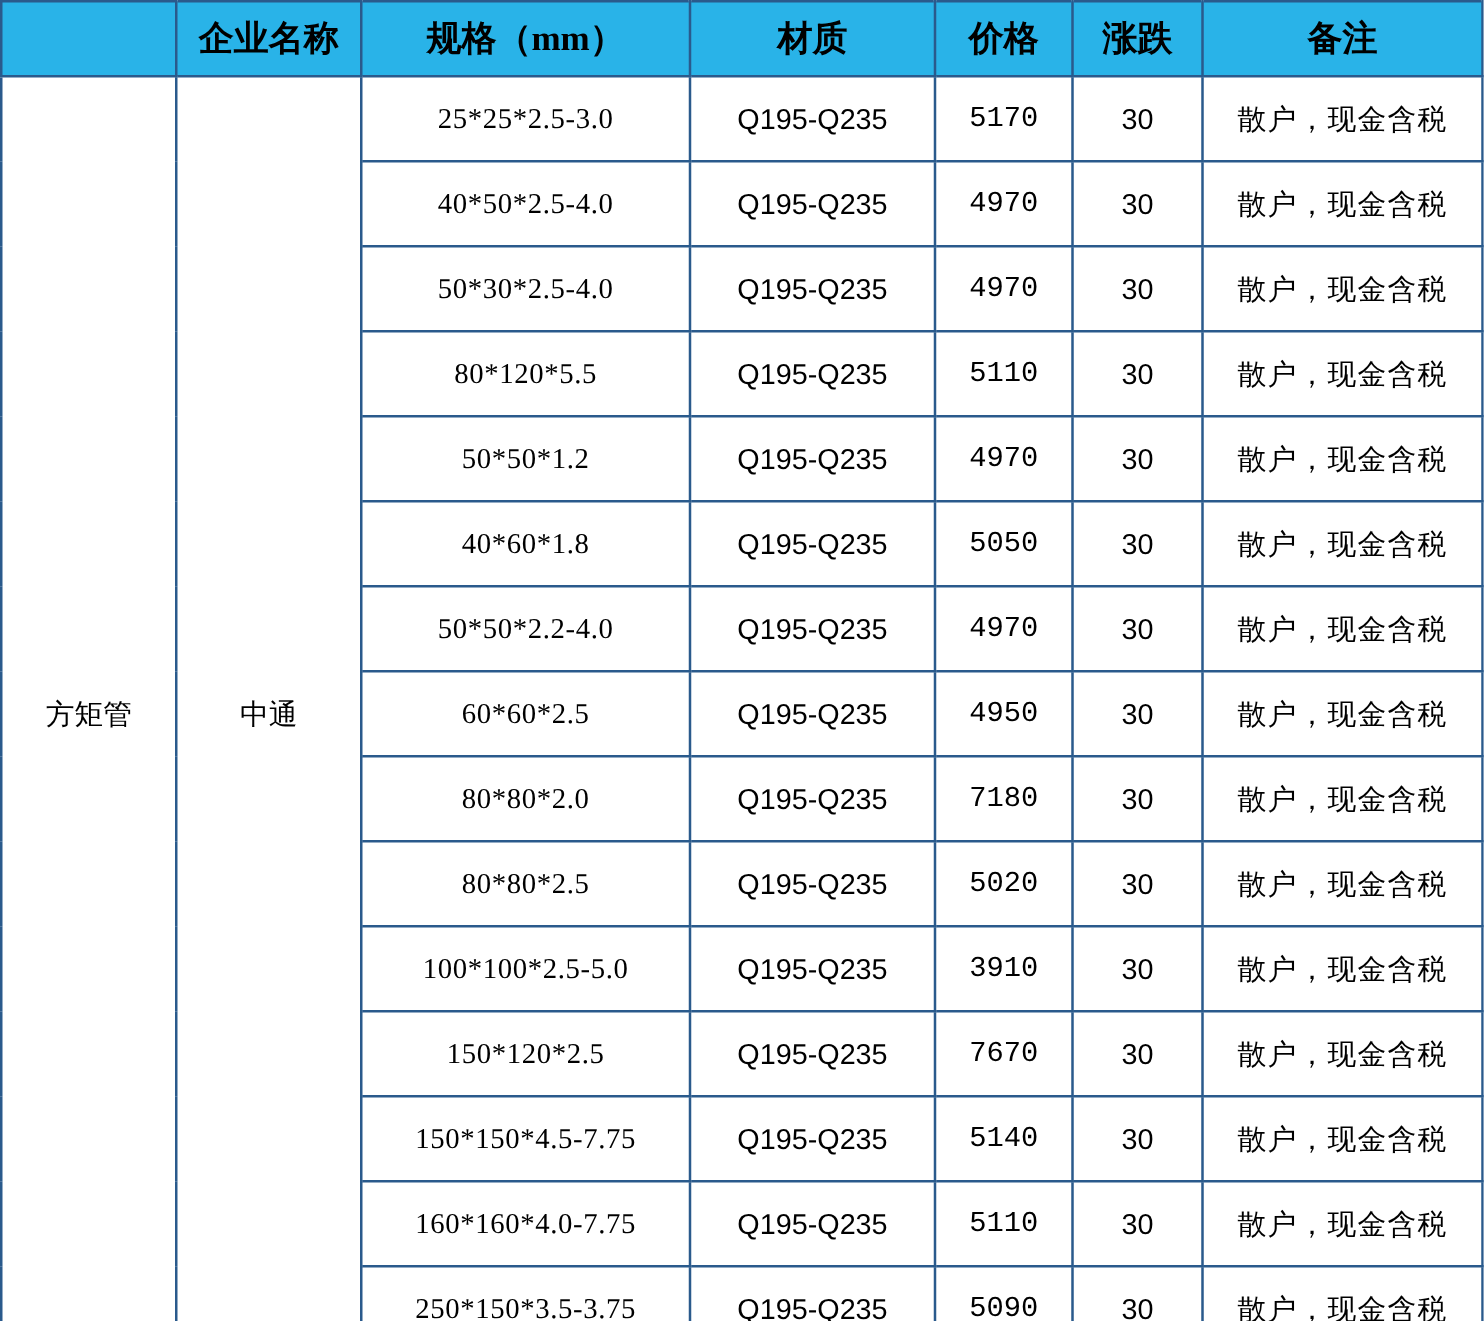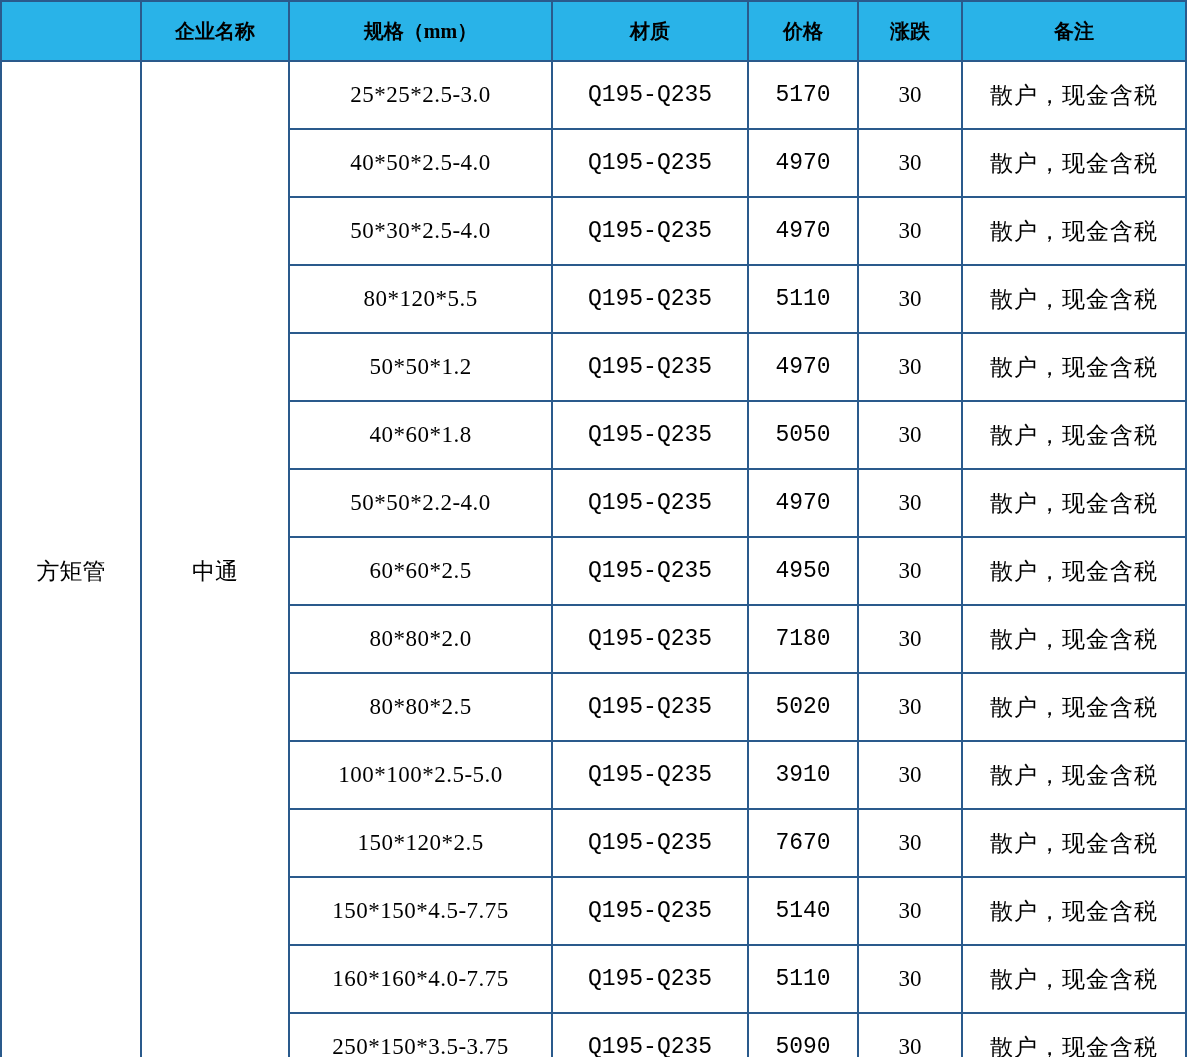--- a/index.html
+++ b/index.html
@@ -35,49 +35,49 @@
     text-align: center;
     vertical-align: middle;
     font-size: 23px;
     color: #000000;
     padding: 0;
   }
   table.price-table thead th {
     height: 58px;
     background: #29b3e8;
     font-weight: bold;
-    font-size: 20px;
+    font-size: 28px;
   }
   table.price-table thead th.blank {
     background: #29b3e8;
   }
   table.price-table tbody td {
     height: 66px;
     background: #ffffff;
     font-weight: normal;
   }
   td.group-cell,
   td.company-cell {
     font-size: 24px;
   }
   td.spec-cell {
     font-family: Liberation Serif, serif;
     letter-spacing: 0.5px;
   }
   td.material-cell {
-    font-family: Liberation Mono, monospace;
+    font-family: Liberation Sans, sans-serif;
     font-size: 20px;
     letter-spacing: 0px;
   }
   td.price-cell {
     font-family: Liberation Mono, monospace;
     font-size: 23px;
   }
   td.change-cell {
-    font-family: Liberation Serif, serif;
+    font-family: Liberation Sans, sans-serif;
     font-size: 23px;
   }
   td.note-cell {
     font-size: 23px;
     letter-spacing: 1px;
   }
 </style>
 </head>
 <body>
 

